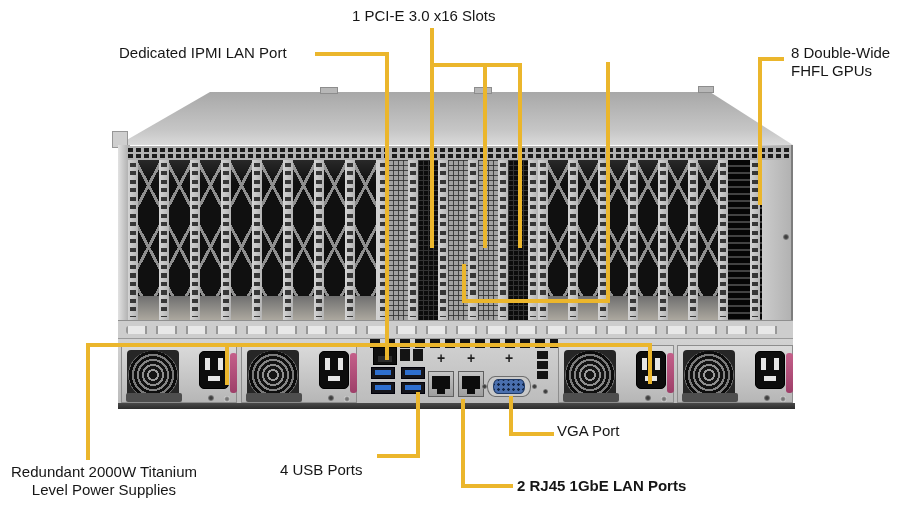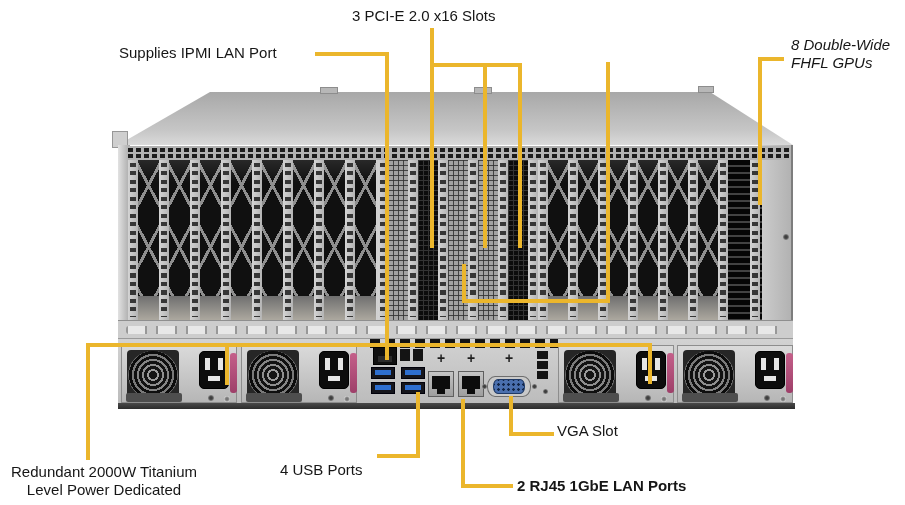--- a/index.html
+++ b/index.html
@@ -263,22 +263,22 @@
 
   <div class="cl" style="left:416px;top:392px;width:4px;height:66px;"></div>
   <div class="cl" style="left:377px;top:454px;width:43px;height:4px;"></div>
 
   <div class="cl" style="left:509px;top:396px;width:4px;height:40px;"></div>
   <div class="cl" style="left:509px;top:432px;width:45px;height:4px;"></div>
 
   <div class="cl" style="left:461px;top:399px;width:4px;height:89px;"></div>
   <div class="cl" style="left:461px;top:484px;width:52px;height:4px;"></div>
 
-  <div class="lab" style="left:352px;top:7px;">3 PCI-E 2.0 x16 Slots</div>
-  <div class="lab" style="left:119px;top:44px;">Supplies IPMI LAN Port</div>
-  <div class="lab" style="left:791px;top:36px;font-style:italic;">8 Double-Wide
+  <div class="lab" style="left:352px;top:7px;">1 PCI-E 3.0 x16 Slots</div>
+  <div class="lab" style="left:119px;top:44px;">Dedicated IPMI LAN Port</div>
+  <div class="lab" style="left:791px;top:44px;">8 Double-Wide
 FHFL GPUs</div>
   <div class="lab" style="left:2px;top:463px;width:204px;text-align:center;">Redundant 2000W Titanium
-Level Power Dedicated</div>
+Level Power Supplies</div>
   <div class="lab" style="left:280px;top:461px;">4 USB Ports</div>
-  <div class="lab" style="left:557px;top:422px;">VGA Slot</div>
+  <div class="lab" style="left:557px;top:422px;">VGA Port</div>
   <div class="lab" style="left:517px;top:477px;font-weight:bold;">2 RJ45 1GbE LAN Ports</div>
 </div>
 
 </body></html>

